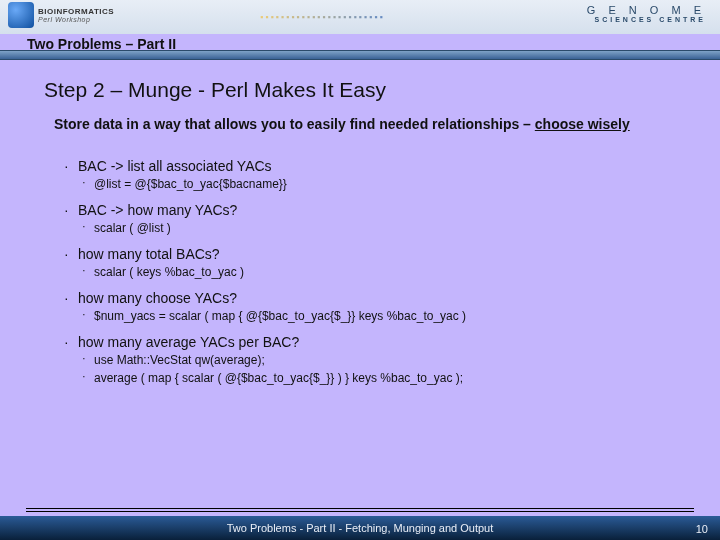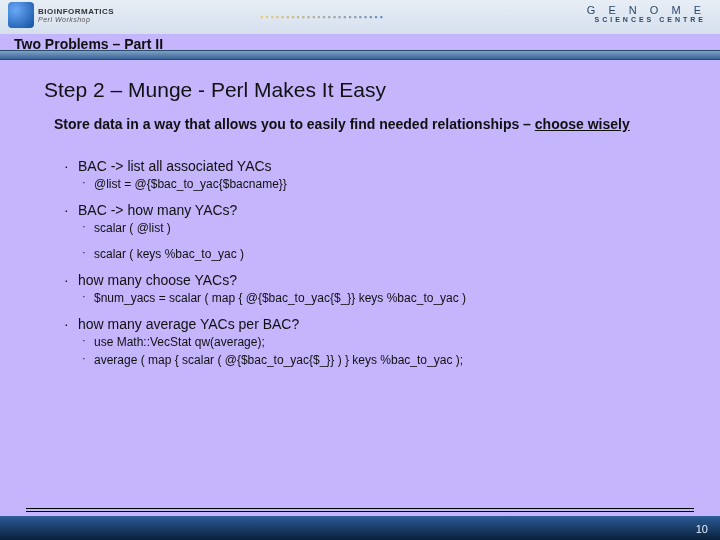--- a/index.html
+++ b/index.html
@@ -22,21 +22,21 @@
     content: "▪▪▪▪▪▪▪▪▪▪▪▪▪▪▪▪▪▪▪▪▪▪▪▪";
     letter-spacing: 2px;
     font-size: 9px;
     background: linear-gradient(90deg, #f3c24a 0%, #3a6bb5 100%);
     -webkit-background-clip: text; background-clip: text;
     -webkit-text-fill-color: transparent;
     opacity: .75;
   }
   
   
-  .title-bar { position: absolute; top: 34px; left: 0; width: 720px; height: 26px; padding-left: 14px; display: flex; align-items: center; }
+  .title-bar { position: absolute; top: 34px; left: 0; width: 720px; height: 26px; padding-left: 27px; display: flex; align-items: center; }
   .title-bar::after { content: ""; position: absolute; left: 0; right: 0; bottom: 0; height: 8px; background: linear-gradient(to bottom, #7ea2c7, #3a6296); border-top: 1px solid #2a4a6a; border-bottom: 1px solid #2a4a6a; }
   .slide-header-text { font-size: 14px; font-weight: bold; color: #111; position: relative; z-index: 1; padding-bottom: 6px; }
   
   
   .content { position: absolute; top: 78px; left: 44px; right: 20px; }
   .main-title { font-size: 21px; color: #111; font-weight: 400; margin-bottom: 14px; }
   .intro { font-size: 14px; font-weight: bold; color: #111; margin-left: 10px; margin-bottom: 24px; line-height: 1.25; }
   .intro .ul { text-decoration: underline; }
   
   .item { margin-left: 34px; margin-bottom: 10px; }
@@ -85,32 +85,34 @@
     <div id="items-container">
         <div class="item">
           <div class="item-head">BAC -&gt; list all associated YACs</div>
           <div class="item-sub">@list = @{$bac_to_yac{$bacname}}</div>
         </div>
         <div class="item">
           <div class="item-head">BAC -&gt; how many YACs?</div>
           <div class="item-sub">scalar ( @list )</div>
         </div>
         <div class="item">
+          <div class="item-head">how many total BACs?</div>
           <div class="item-sub">scalar ( keys %bac_to_yac )</div>
         </div>
         <div class="item">
           <div class="item-head">how many choose YACs?</div>
           <div class="item-sub">$num_yacs = scalar ( map { @{$bac_to_yac{$_}} keys %bac_to_yac )</div>
         </div>
         <div class="item">
           <div class="item-head">how many average YACs per BAC?</div>
           <div class="item-sub">use Math::VecStat qw(average);</div>
           <div class="item-sub">average ( map { scalar ( @{$bac_to_yac{$_}} ) } keys %bac_to_yac );</div>
         </div>
       </div>
   </div>
 
   <div class="footer-rule"></div>
   <div class="footer-band">
+    <span>Two Problems - Part II - Fetching, Munging and Output</span>
     <span class="page-num">10</span>
   </div>
 
 </div>
 
 </body></html>

